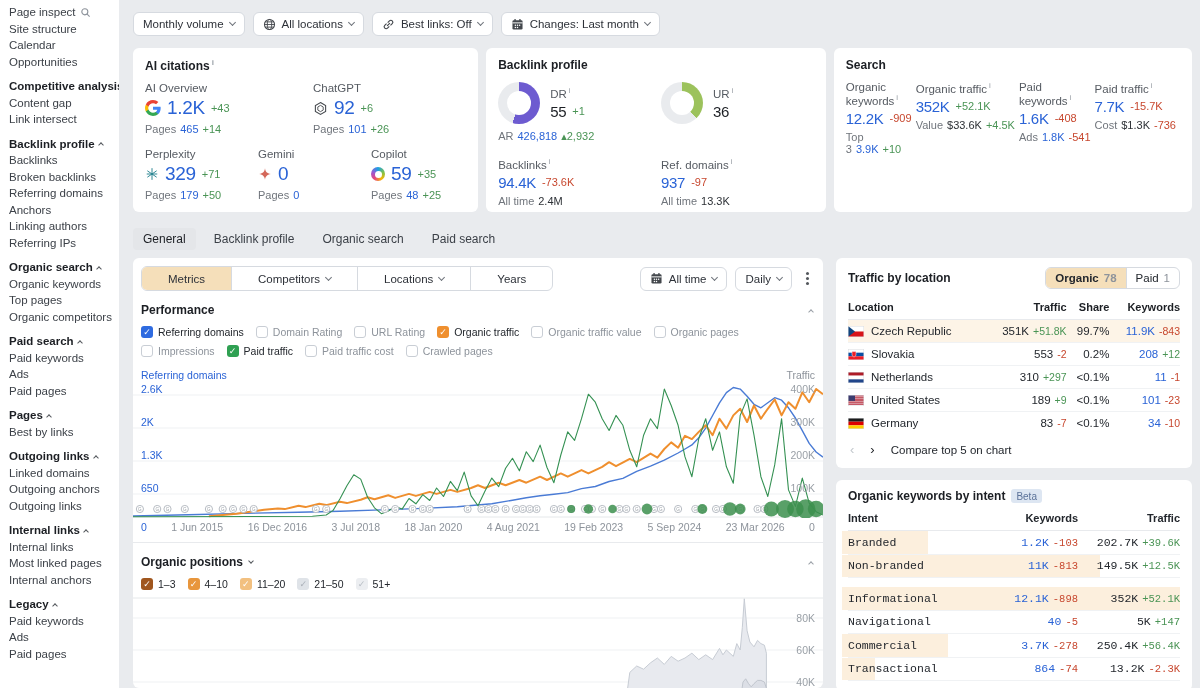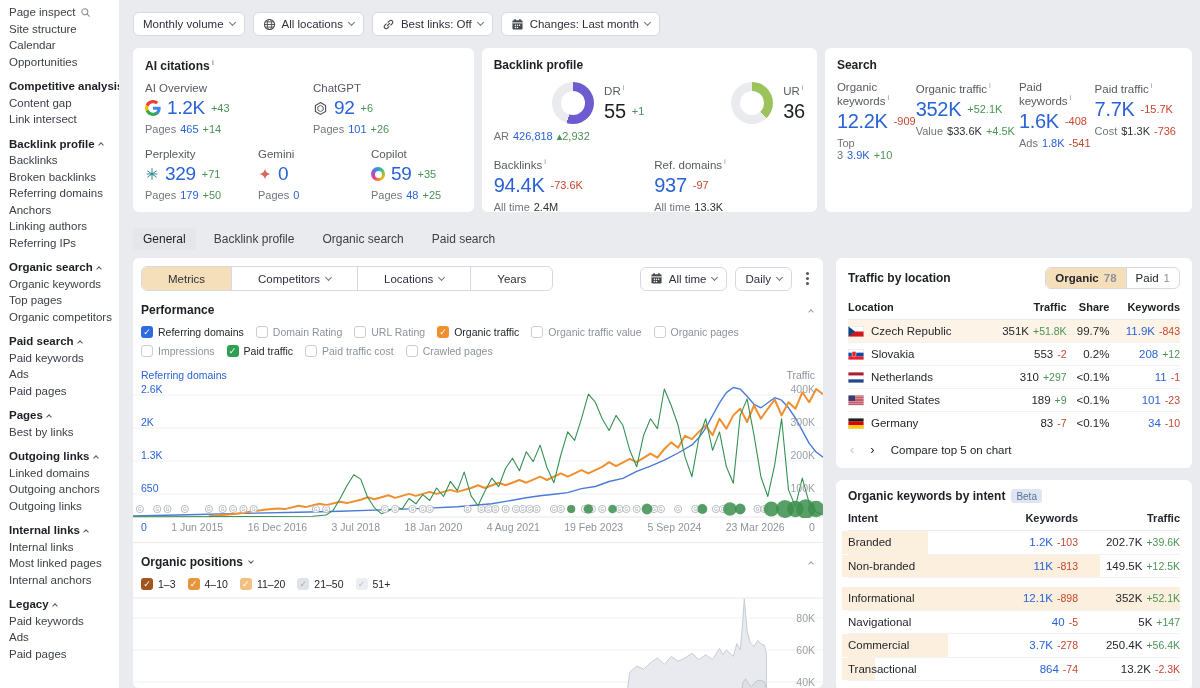--- a/index.html
+++ b/index.html
@@ -23,37 +23,37 @@
 
   
   .cards { display:flex; gap:8px; margin-top:12px; }
   .card { background:#fff; border-radius:6px; padding:10px 12px; height:164px; }
   .card.ai { flex:345 0 0; } .card.bl { flex:339 0 0; } .card.se { flex:359 0 0; }
   .card-title { font-size:12px; font-weight:bold; color:#1c1f24; }
   sup.inf { color:#9aa0a7; font-size:8px; margin-left:2px; }
 
   .m-label { color:#565b62; font-size:11.5px; }
   .m-value { display:flex; align-items:center; gap:6px; margin-top:3px; }
-  .m-num { font-size:20px; color:#2a63d6; letter-spacing:-.3px; }
+  .m-num { font-size:15px; color:#2a63d6; letter-spacing:-.3px; }
   .m-num.dark { color:#1c1f24; }
   .m-delta { font-size:11px; }
   .up { color:#4a9455; } .down { color:#c7472e; }
   .m-sub { margin-top:4px; font-size:11px; }
   .tk { margin-right:4px; }
   .tk.muted { color:#70757c; } .tk.blue { color:#2a63d6; } .tk.dark { color:#2d3136; }
   .tk.up { color:#4a9455; } .tk.down { color:#c7472e; }
 
   .ai-row1 { display:grid; grid-template-columns:168px 1fr; margin-top:9px; }
   .ai-row2 { display:grid; grid-template-columns:113px 113px 1fr; margin-top:13px; }
   .ai-cell .m-num { font-size:19px; }
 
   .bl-grid { display:grid; grid-template-columns:1fr 1fr; margin-top:10px; column-gap:10px; }
   .donut { position:relative; width:42px; height:42px; border-radius:50%; flex:0 0 42px; }
   .donut::after { content:""; position:absolute; inset:9px; background:#fff; border-radius:50%; }
-  .donut-wrap { display:flex; gap:10px; align-items:center;justify-content:flex-end; }
+  .donut-wrap { display:flex; gap:10px; align-items:center; }
   .bl-sub { margin-top:6px; font-size:11px; }
   .bl-row2 { display:grid; grid-template-columns:1fr 1fr; column-gap:10px; margin-top:14px; }
 
   .se-grid { display:grid; grid-template-columns:1fr 1fr 1fr 1fr; row-gap:13px; margin-top:9px; }
 
   
   .tabs { display:flex; gap:8px; margin-top:16px; align-items:center; }
   .tab { padding:4px 10px; font-size:12px; color:#3c4148; border-radius:4px; cursor:pointer; }
   .tab.active { background:#e4e6e9; color:#1c1f24; }
 
@@ -116,21 +116,21 @@
   .val { color:#23272d; } .val.blue { color:#2a63d6; }
   .d { font-size:10.5px; margin-left:4px; }
 
   .tloc-footer { display:flex; align-items:center; gap:16px; padding:8px 2px 2px 2px; font-size:11.5px; color:#23272d; }
   .pg { font-size:13px; cursor:pointer; color:#1c1f24; } .pg.dis { color:#c3c8cd; }
 
   .badge { background:#dde6f2; color:#5b7299; font-size:10px; font-weight:normal; padding:1.5px 5px; border-radius:3px; }
 
   .int-row { position:relative; display:grid; grid-template-columns:1fr 96px 102px; align-items:center; height:23.5px; border-bottom:1px solid #f0f2f4; font-size:11.5px; }
   .int-row .bar { position:absolute; left:-6px; top:0; bottom:0; background:#fcefdd; z-index:0; }
-  .int-row > span { position:relative; z-index:1; }
+  .int-row > span { position:relative; z-index:1;font-family:Liberation Mono, monospace; }
   .int-row .c2, .int-row .c3 { text-align:right; white-space:nowrap; }
   .int-head { display:grid; grid-template-columns:1fr 96px 102px; font-size:11px; font-weight:bold; padding:7px 0 6px 0; border-bottom:1px solid #e8eaed; margin-top:2px; }
   .int-head span:nth-child(2), .int-head span:nth-child(3) { text-align:right; }
   .int-gap { height:9px; }
 
   .icn { display:inline-flex; align-items:center; }
   .copilot-icon { position:relative; width:14px; height:14px; border-radius:50%; background:conic-gradient(#19a1e6,#7ec24b,#f6b704,#e8467c,#9a57d3,#19a1e6); }
   .copilot-icon::after { content:""; position:absolute; inset:3.5px; background:#fff; border-radius:50%; }
 </style>
 </head>

